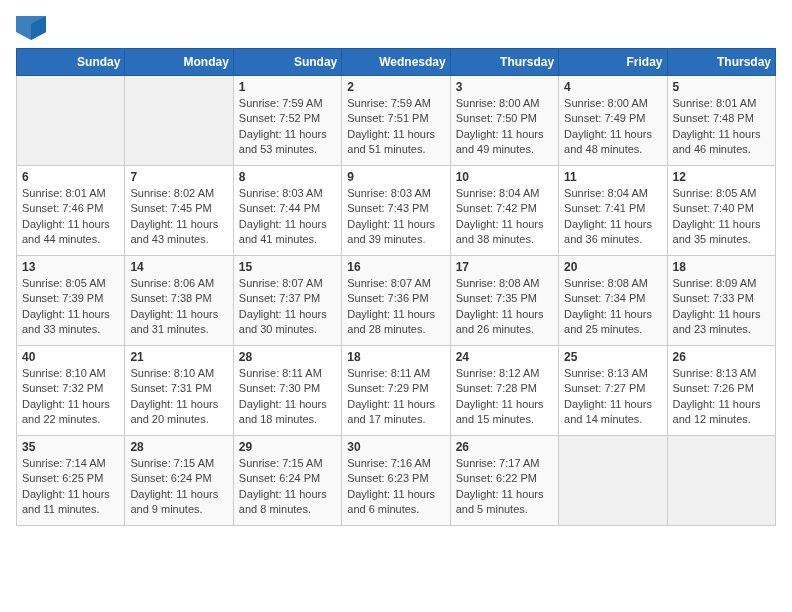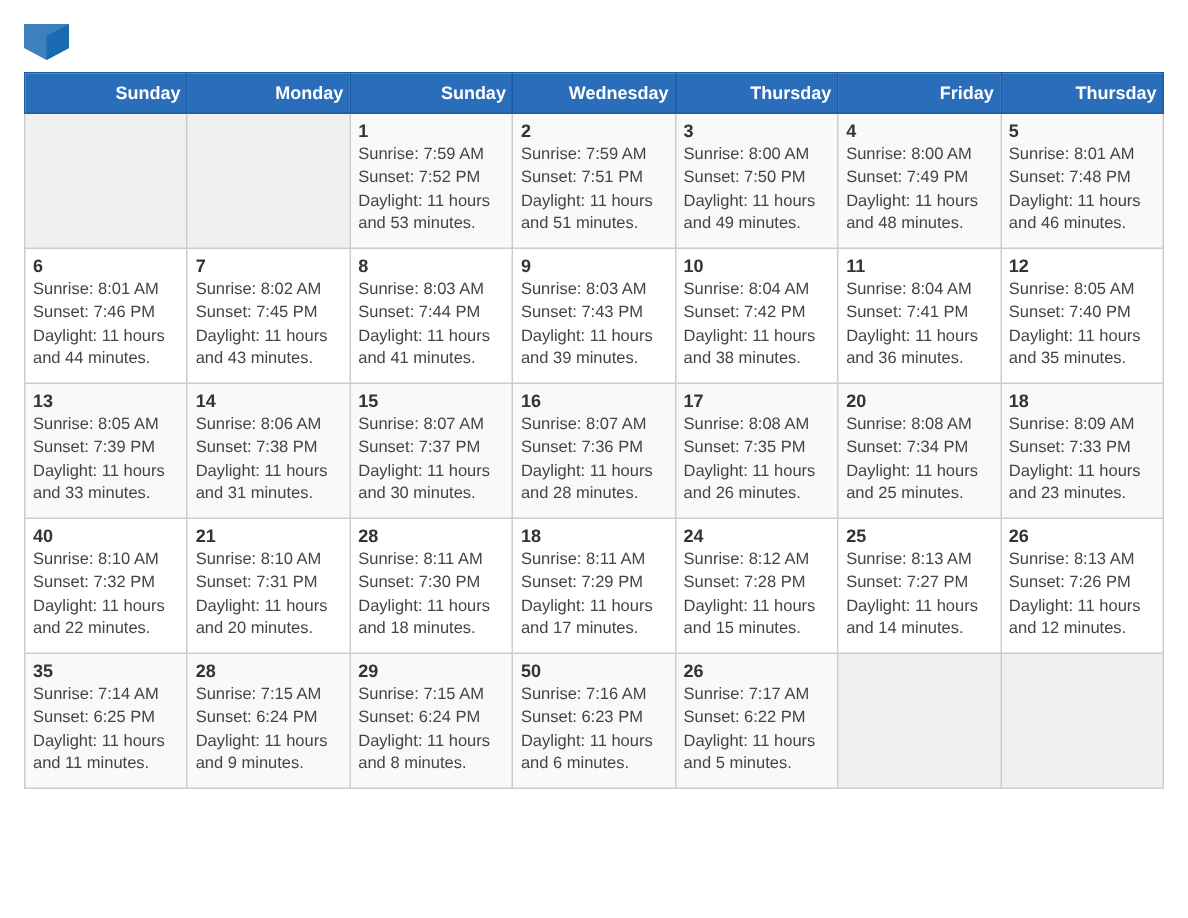--- a/index.html
+++ b/index.html
@@ -240,21 +240,21 @@
         </td>
         <td>
           <div class="day-number">28</div>
           <div class="day-info">Sunrise: 7:15 AM<br>Sunset: 6:24 PM<br>Daylight: 11 hours and 9 minutes.</div>
         </td>
         <td>
           <div class="day-number">29</div>
           <div class="day-info">Sunrise: 7:15 AM<br>Sunset: 6:24 PM<br>Daylight: 11 hours and 8 minutes.</div>
         </td>
         <td>
-          <div class="day-number">50</div>
+          <div class="day-number">30</div>
           <div class="day-info">Sunrise: 7:16 AM<br>Sunset: 6:23 PM<br>Daylight: 11 hours and 6 minutes.</div>
         </td>
         <td>
           <div class="day-number">26</div>
           <div class="day-info">Sunrise: 7:17 AM<br>Sunset: 6:22 PM<br>Daylight: 11 hours and 5 minutes.</div>
         </td>
         <td class="empty-cell"></td>
         <td class="empty-cell"></td>
       </tr>
     </tbody>

